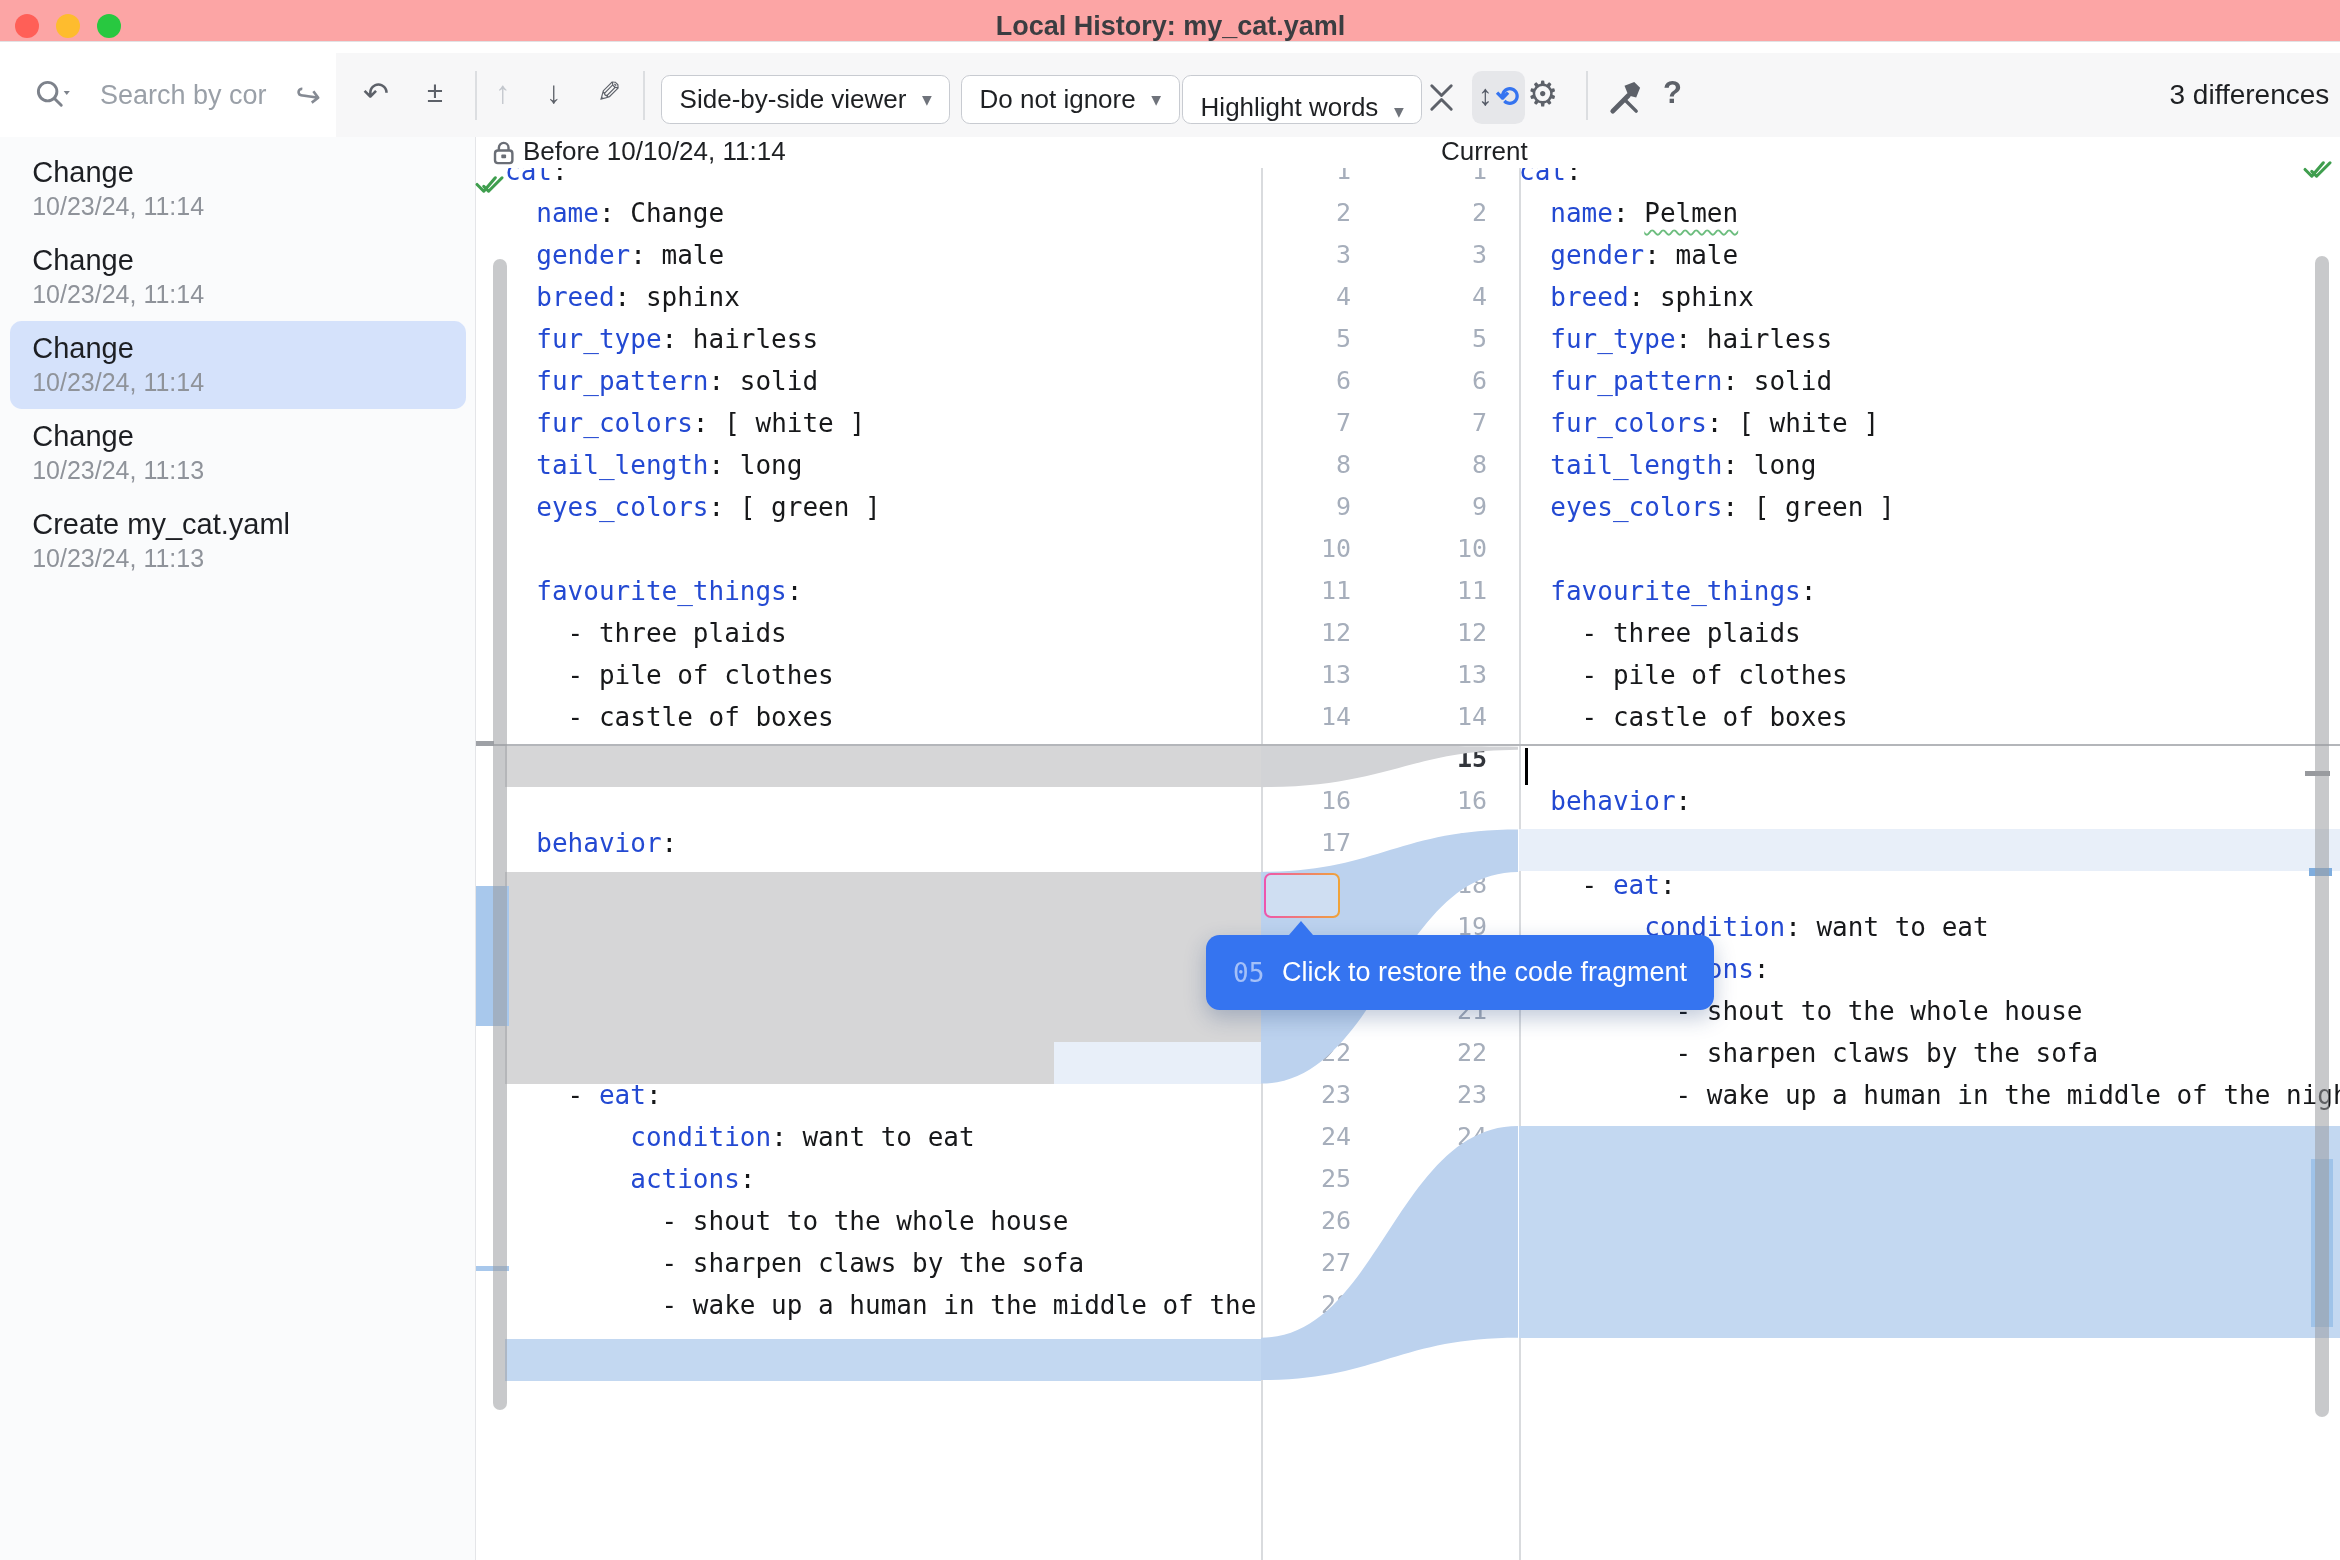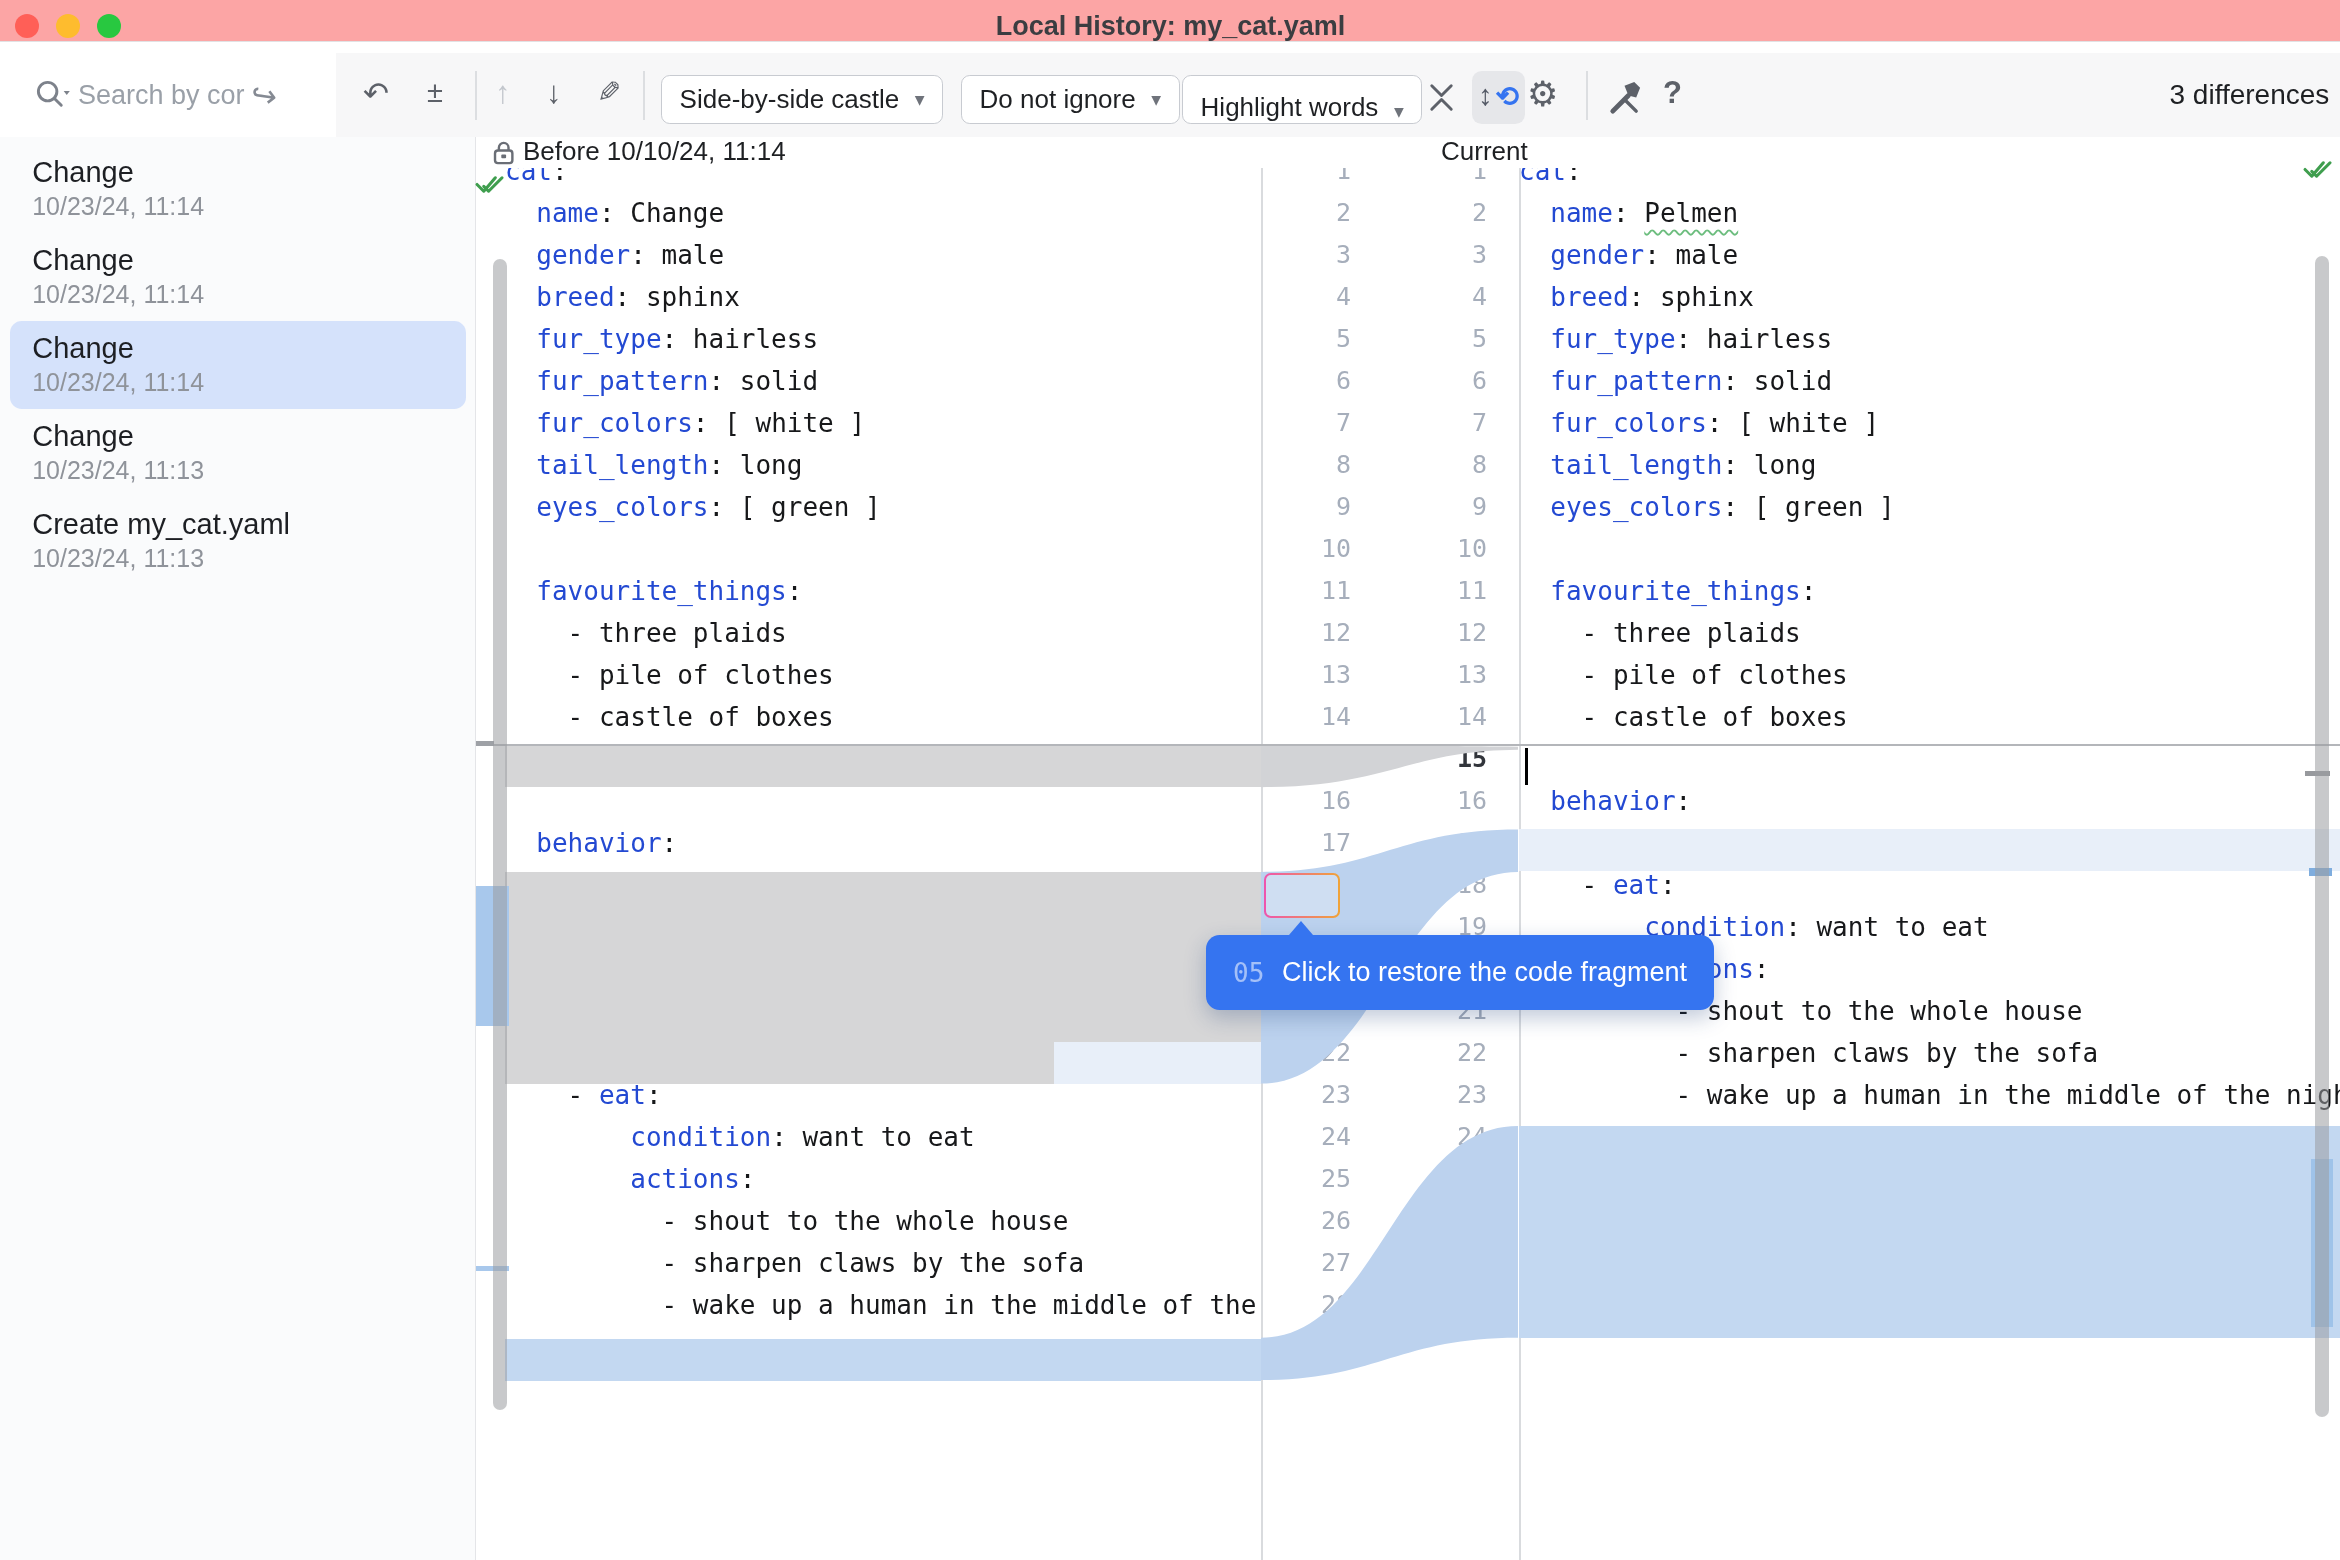--- a/index.html
+++ b/index.html
@@ -11,21 +11,21 @@
     background:#fca5a5; border-bottom:1px solid #e2e2e4; }
   .lights { position:absolute; left:14.6px; top:13.7px; display:flex; gap:16.6px; }
   .light { width:24.4px; height:24.4px; border-radius:50%; }
   .l-red{background:#ff5f57;} .l-yellow{background:#febc2e;} .l-green{background:#28c840;}
   .win-title { position:absolute; left:0; right:0; top:0; height:53px; line-height:53px;
     text-align:center; font-size:27px; font-weight:700; color:#3b3d41; }
 
   
   .toolbar { position:absolute; left:0; top:53px; width:2341px; height:84px; background:#f7f7f8; }
   .search-zone { position:absolute; left:0; top:0; width:336px; height:84px; background:#ffffff; }
-  .search-inner { display:flex; align-items:center; height:84px; padding-left:33px; gap:6px; }
+  .search-inner { display:flex; align-items:center; height:84px; padding-left:33px; gap:28px; }
   .placeholder { font-size:27px; color:#9aa0a8; white-space:nowrap; overflow:hidden; max-width:180px; }
   .hist-icon { font-size:31px; color:#858a93; transform:scaleX(-1) rotate(-8deg); }
   .tb-ico { font-size:31px; color:#5d6169; text-align:center; }
   .tb-ico.dis { color:#c3c7cd; }
   .abs { position:absolute; }
   .vsep { position:absolute; top:17.6px; height:49px; width:1.5px; background:#dcdee1; }
   .dd { position:absolute; top:21.5px; height:49px; background:#fff; border:1.5px solid #c8cbd1;
     border-radius:8.8px; display:flex; align-items:center; padding:0 17.6px; gap:15.6px; }
   .dd-label { font-size:26px; color:#1e2023; white-space:nowrap; }
   .dd-caret { font-size:19.5px; color:#6f737b; }
@@ -113,21 +113,21 @@
   </div>
   <span class="tb-ico abs" style="left:363px; top:21.5px;">↶</span>
   <span class="tb-ico abs" style="left:427px; top:23.4px; font-size:29px;">±</span>
   <div class="vsep" style="left:475px;"></div>
   <span class="tb-ico dis abs" style="left:495px; top:21.5px;">↑</span>
   <span class="tb-ico abs" style="left:546px; top:21.5px;">↓</span>
   <span class="tb-ico abs" style="left:597px; top:21.5px; font-size:29px; transform:scaleX(-1);">✎</span>
   <div class="vsep" style="left:643px;"></div>
 
   <div class="dd" style="left:661px;">
-    <span class="dd-label">Side-by-side castle</span>
+    <span class="dd-label">Side-by-side viewer</span>
     <span class="dd-caret">▾</span>
   </div>
   <div class="dd" style="left:961px;">
     <span class="dd-label">Do not ignore</span>
     <span class="dd-caret">▾</span>
   </div>
   <div class="dd" style="left:1182px;align-items:flex-end;">
     <span class="dd-label">Highlight words</span>
     <span class="dd-caret">▾</span>
   </div>

